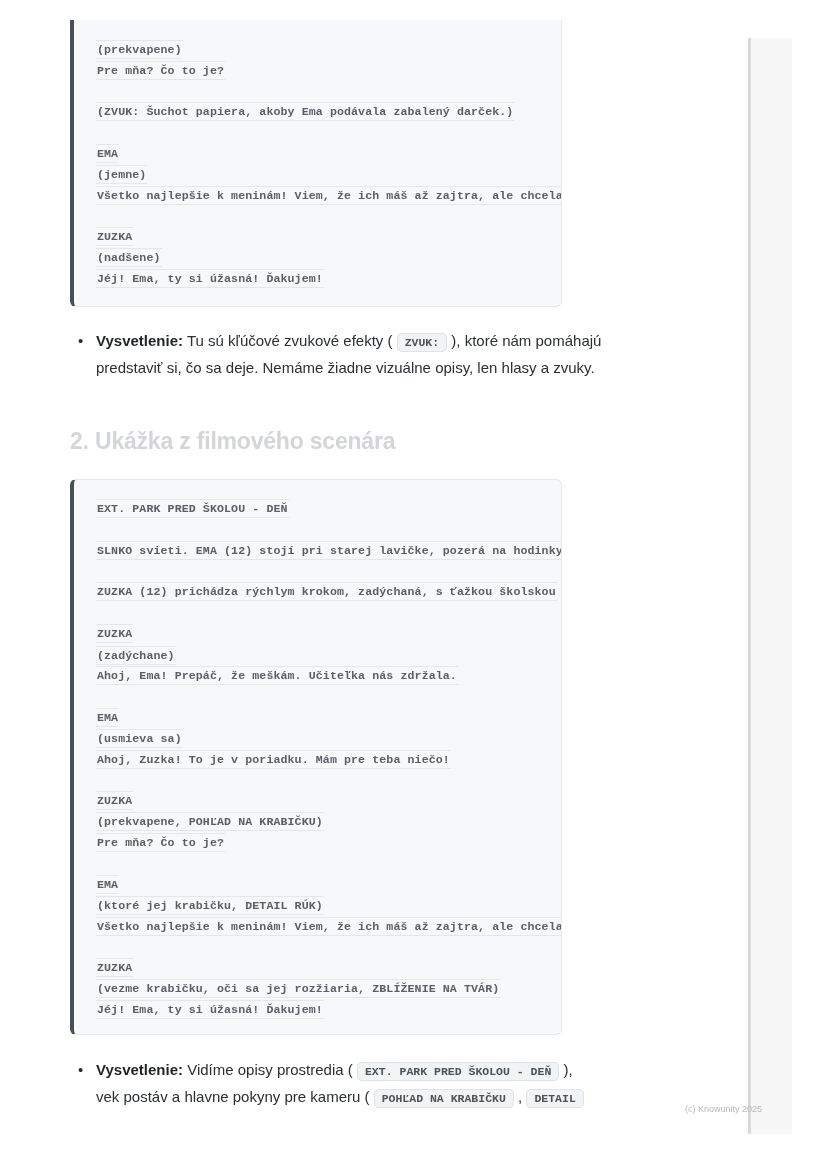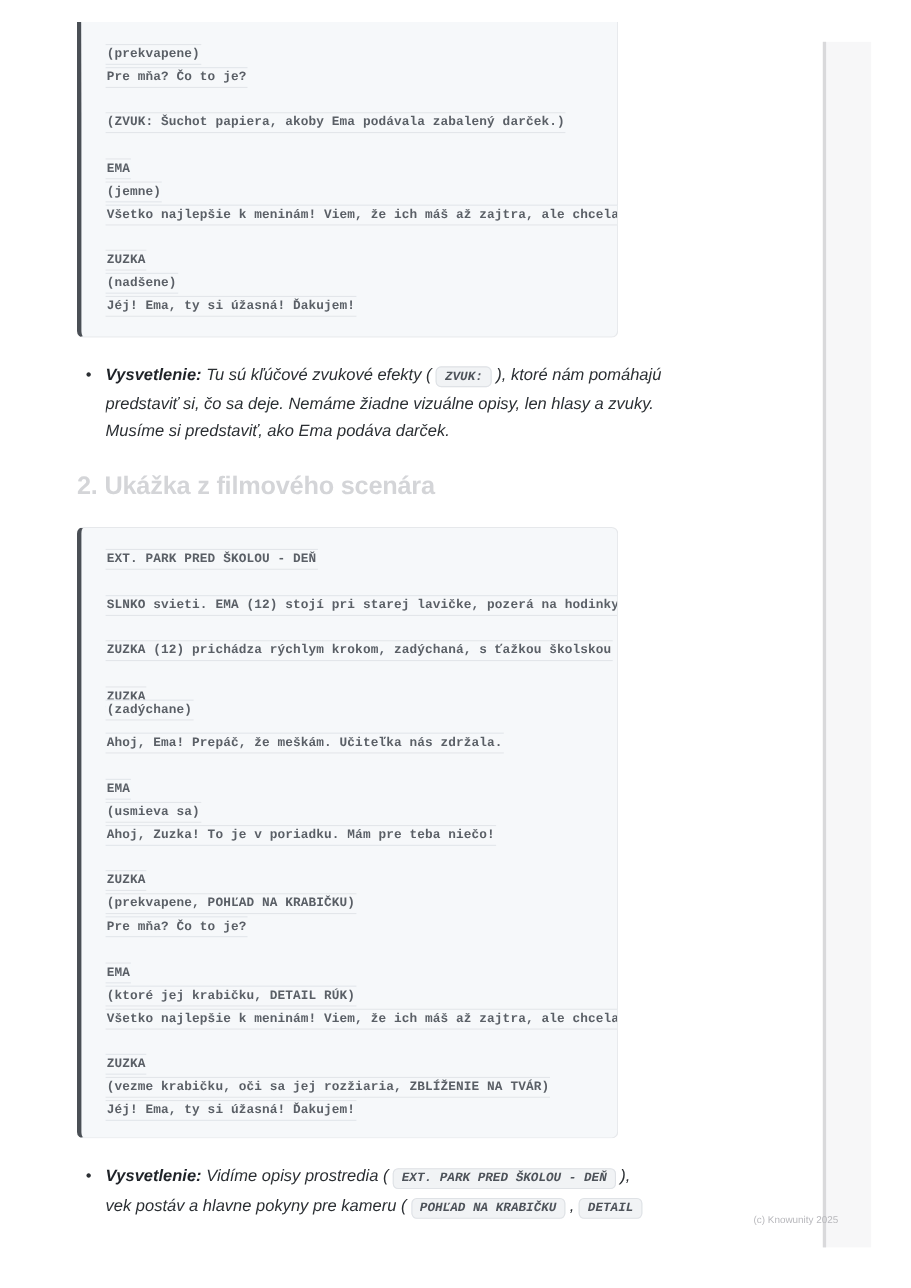--- a/index.html
+++ b/index.html
@@ -24,21 +24,21 @@
                border-top: 1px solid #e3e6ea; border-bottom: 1px solid #e3e6ea;
                padding: 1px 1px; line-height: 15px; background: #f6f8fa; }
 
   .bullet { position: absolute; left: 78px; width: 560px; font-size: 15px; line-height: 24.5px; color: #2b2f33; }
   .bullet .dot { position: absolute; left: 0; top: 0; }
   .bullet .text { position: absolute; left: 18px; top: 0; width: 545px; }
   .bullet b { font-weight: bold; color: #1f2328; }
   .inline-code { font-family: "Liberation Mono", "DejaVu Sans Mono", monospace; font-size: 11.5px; font-weight: bold;
                  color: #4e535a; background: #f1f3f5; border: 1px solid #dfe2e6; border-radius: 5px;
                  padding: 2px 7px; }
-  .clip-line { white-space: nowrap; overflow: hidden; width: 545px; display: block; font-style: italic; }
+  .clip-line { white-space: nowrap; overflow: hidden; width: 545px; display: block; }
 
   .section-heading { position: absolute; left: 70px; top: 428px; font-size: 23px; font-weight: bold;
                      color: #d4d5d8; letter-spacing: -0.2px; }
 </style>
 </head>
 <body>
 
 <div class="right-panel"></div>
 
 <div class="code-block first">
@@ -55,33 +55,32 @@
     </div>
 </div>
 
 <div class="bullet" style="top:329px;">
   <span class="dot">•</span>
   <div class="text">
     <span class="clip-line">
       <b>Vysvetlenie:</b><span> Tu sú kľúčové zvukové efekty ( </span><span class="inline-code">ZVUK:</span><span> ), ktoré nám pomáhajú</span>
     </span>
     <span class="clip-line">predstaviť si, čo sa deje. Nemáme žiadne vizuálne opisy, len hlasy a zvuky.</span>
-    <span class="clip-line">Musíme si predstaviť, ako Ema podáva darček.</span>
   </div>
 </div>
 
 <div class="section-heading">2. Ukážka z filmového scenára</div>
 
 <div class="code-block second">
   <div class="code-lines" id="block2-lines">
       <span class="code-line" style="top: 19px;">EXT. PARK PRED ŠKOLOU - DEŇ</span>
       <span class="code-line" style="top: 61px;">SLNKO svieti. EMA (12) stojí pri starej lavičke, pozerá na hodinky</span>
       <span class="code-line" style="top: 102px;">ZUZKA (12) prichádza rýchlym krokom, zadýchaná, s ťažkou školskou</span>
       <span class="code-line" style="top: 144px;">ZUZKA</span>
-      <span class="code-line" style="top: 156px; font-family: Liberation Mono, monospace;">(zadýchane)</span>
+      <span class="code-line" style="top: 166px; font-family: Liberation Mono, monospace;">(zadýchane)</span>
       <span class="code-line" style="top: 186px;">Ahoj, Ema! Prepáč, že meškám. Učiteľka nás zdržala.</span>
       <span class="code-line" style="top: 228px;">EMA</span>
       <span class="code-line" style="top: 249px;">(usmieva sa)</span>
       <span class="code-line" style="top: 270px;">Ahoj, Zuzka! To je v poriadku. Mám pre teba niečo!</span>
       <span class="code-line" style="top: 311px;">ZUZKA</span>
       <span class="code-line" style="top: 332px;">(prekvapene, POHĽAD NA KRABIČKU)</span>
       <span class="code-line" style="top: 353px;">Pre mňa? Čo to je?</span>
       <span class="code-line" style="top: 395px;">EMA</span>
       <span class="code-line" style="top: 416px;">(ktoré jej krabičku, DETAIL RÚK)</span>
       <span class="code-line" style="top: 437px;">Všetko najlepšie k meninám! Viem, že ich máš až zajtra, ale chcela</span>

